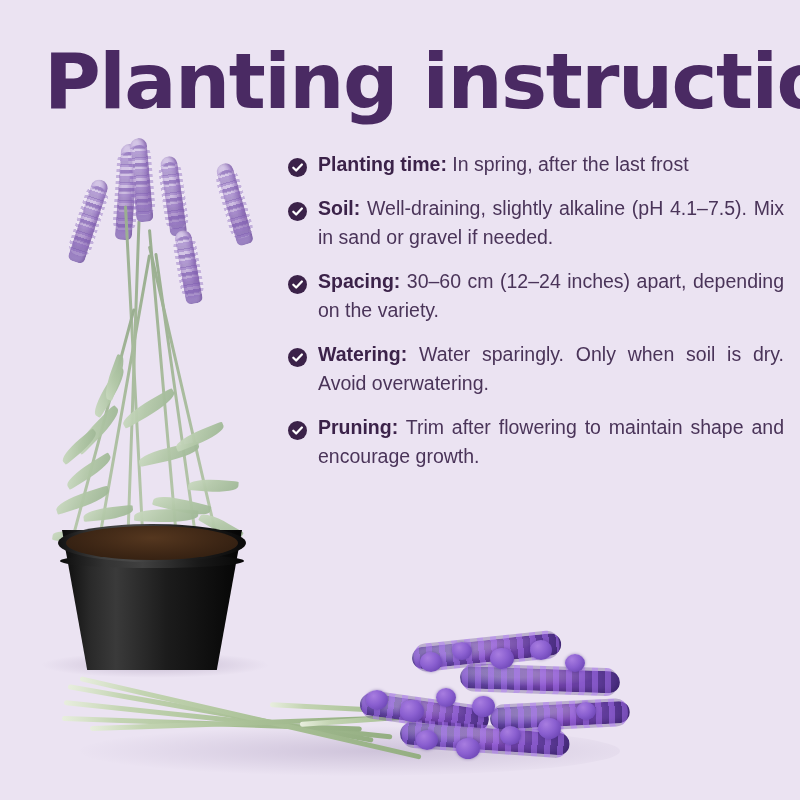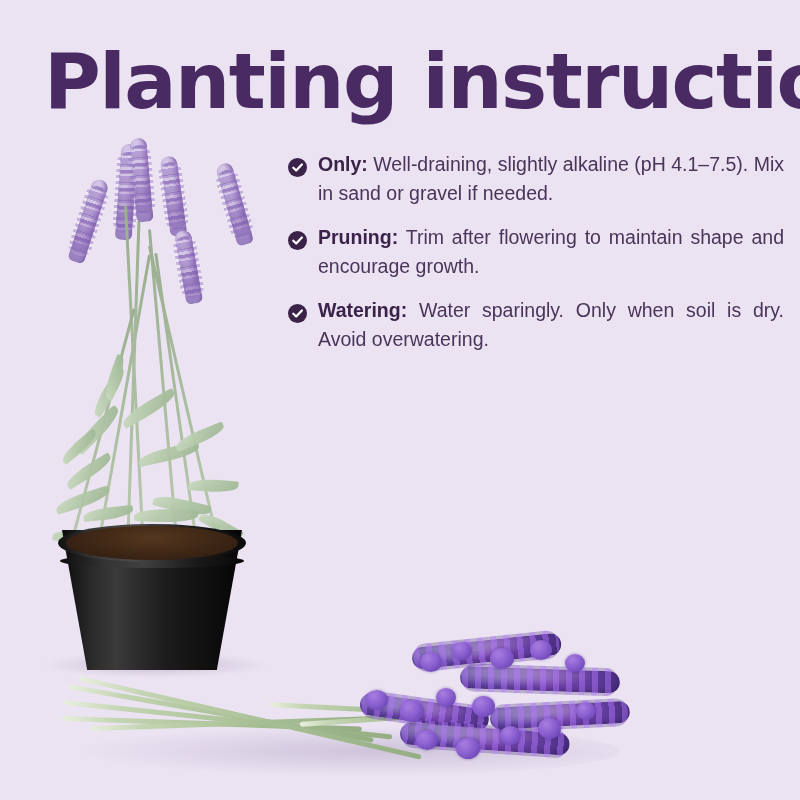--- a/index.html
+++ b/index.html
@@ -343,45 +343,61 @@
     <div class="floret" style="left:412px; top:66px; width:23px; height:21px;"></div>
     <div class="floret" style="left:356px; top:100px; width:22px; height:20px;"></div>
     <div class="floret" style="left:396px; top:108px; width:24px; height:21px;"></div>
     <div class="floret" style="left:440px; top:96px; width:21px; height:19px;"></div>
     <div class="floret" style="left:478px; top:88px; width:23px; height:21px;"></div>
     <div class="floret" style="left:516px; top:72px; width:20px; height:18px;"></div>
   </div>
 
   <div class="list">
 
-
-
     <div class="item">
       <span class="check-icon">
         <svg viewBox="0 0 20 20" width="19" height="19" aria-hidden="true">
           <circle cx="10" cy="10" r="10" fill="#3b2249"></circle>
           <path d="M5.6 10.3 L8.6 13.2 L14.6 6.9" fill="none" stroke="#ffffff" stroke-width="2.4" stroke-linecap="round" stroke-linejoin="round"></path>
         </svg>
-      </span><b>Only:</b><span class="body"> Well-draining, slightly alkaline (pH 4.1–7.5). Mix in sand or gravel if needed.</span>
-    </div>
-
+      </span><b>Planting time:</b><span class="body"> In spring, after the last frost</span>
+    </div>
+
+
+    <div class="item">
+      <span class="check-icon">
+        <svg viewBox="0 0 20 20" width="19" height="19" aria-hidden="true">
+          <circle cx="10" cy="10" r="10" fill="#3b2249"></circle>
+          <path d="M5.6 10.3 L8.6 13.2 L14.6 6.9" fill="none" stroke="#ffffff" stroke-width="2.4" stroke-linecap="round" stroke-linejoin="round"></path>
+        </svg>
+      </span><b>Soil:</b><span class="body"> Well-draining, slightly alkaline (pH 4.1–7.5). Mix in sand or gravel if needed.</span>
+    </div>
+
+    <div class="item">
+      <span class="check-icon">
+        <svg viewBox="0 0 20 20" width="19" height="19" aria-hidden="true">
+          <circle cx="10" cy="10" r="10" fill="#3b2249"></circle>
+          <path d="M5.6 10.3 L8.6 13.2 L14.6 6.9" fill="none" stroke="#ffffff" stroke-width="2.4" stroke-linecap="round" stroke-linejoin="round"></path>
+        </svg>
+      </span><b>Spacing:</b><span class="body"> 30–60 cm (12–24 inches) apart, depending on the variety.</span>
+    </div>
+
+    <div class="item">
+      <span class="check-icon">
+        <svg viewBox="0 0 20 20" width="19" height="19" aria-hidden="true">
+          <circle cx="10" cy="10" r="10" fill="#3b2249"></circle>
+          <path d="M5.6 10.3 L8.6 13.2 L14.6 6.9" fill="none" stroke="#ffffff" stroke-width="2.4" stroke-linecap="round" stroke-linejoin="round"></path>
+        </svg>
+      </span><b>Watering:</b><span class="body"> Water sparingly. Only when soil is dry. Avoid overwatering.</span>
+    </div>
 
     <div class="item">
       <span class="check-icon">
         <svg viewBox="0 0 20 20" width="19" height="19" aria-hidden="true">
           <circle cx="10" cy="10" r="10" fill="#3b2249"></circle>
           <path d="M5.6 10.3 L8.6 13.2 L14.6 6.9" fill="none" stroke="#ffffff" stroke-width="2.4" stroke-linecap="round" stroke-linejoin="round"></path>
         </svg>
       </span><b>Pruning:</b><span class="body"> Trim after flowering to maintain shape and encourage growth.</span>
     </div>
 
-    <div class="item">
-      <span class="check-icon">
-        <svg viewBox="0 0 20 20" width="19" height="19" aria-hidden="true">
-          <circle cx="10" cy="10" r="10" fill="#3b2249"></circle>
-          <path d="M5.6 10.3 L8.6 13.2 L14.6 6.9" fill="none" stroke="#ffffff" stroke-width="2.4" stroke-linecap="round" stroke-linejoin="round"></path>
-        </svg>
-      </span><b>Watering:</b><span class="body"> Water sparingly. Only when soil is dry. Avoid overwatering.</span>
-    </div>
-
 
   </div>
 </div>
 
 </body></html>

